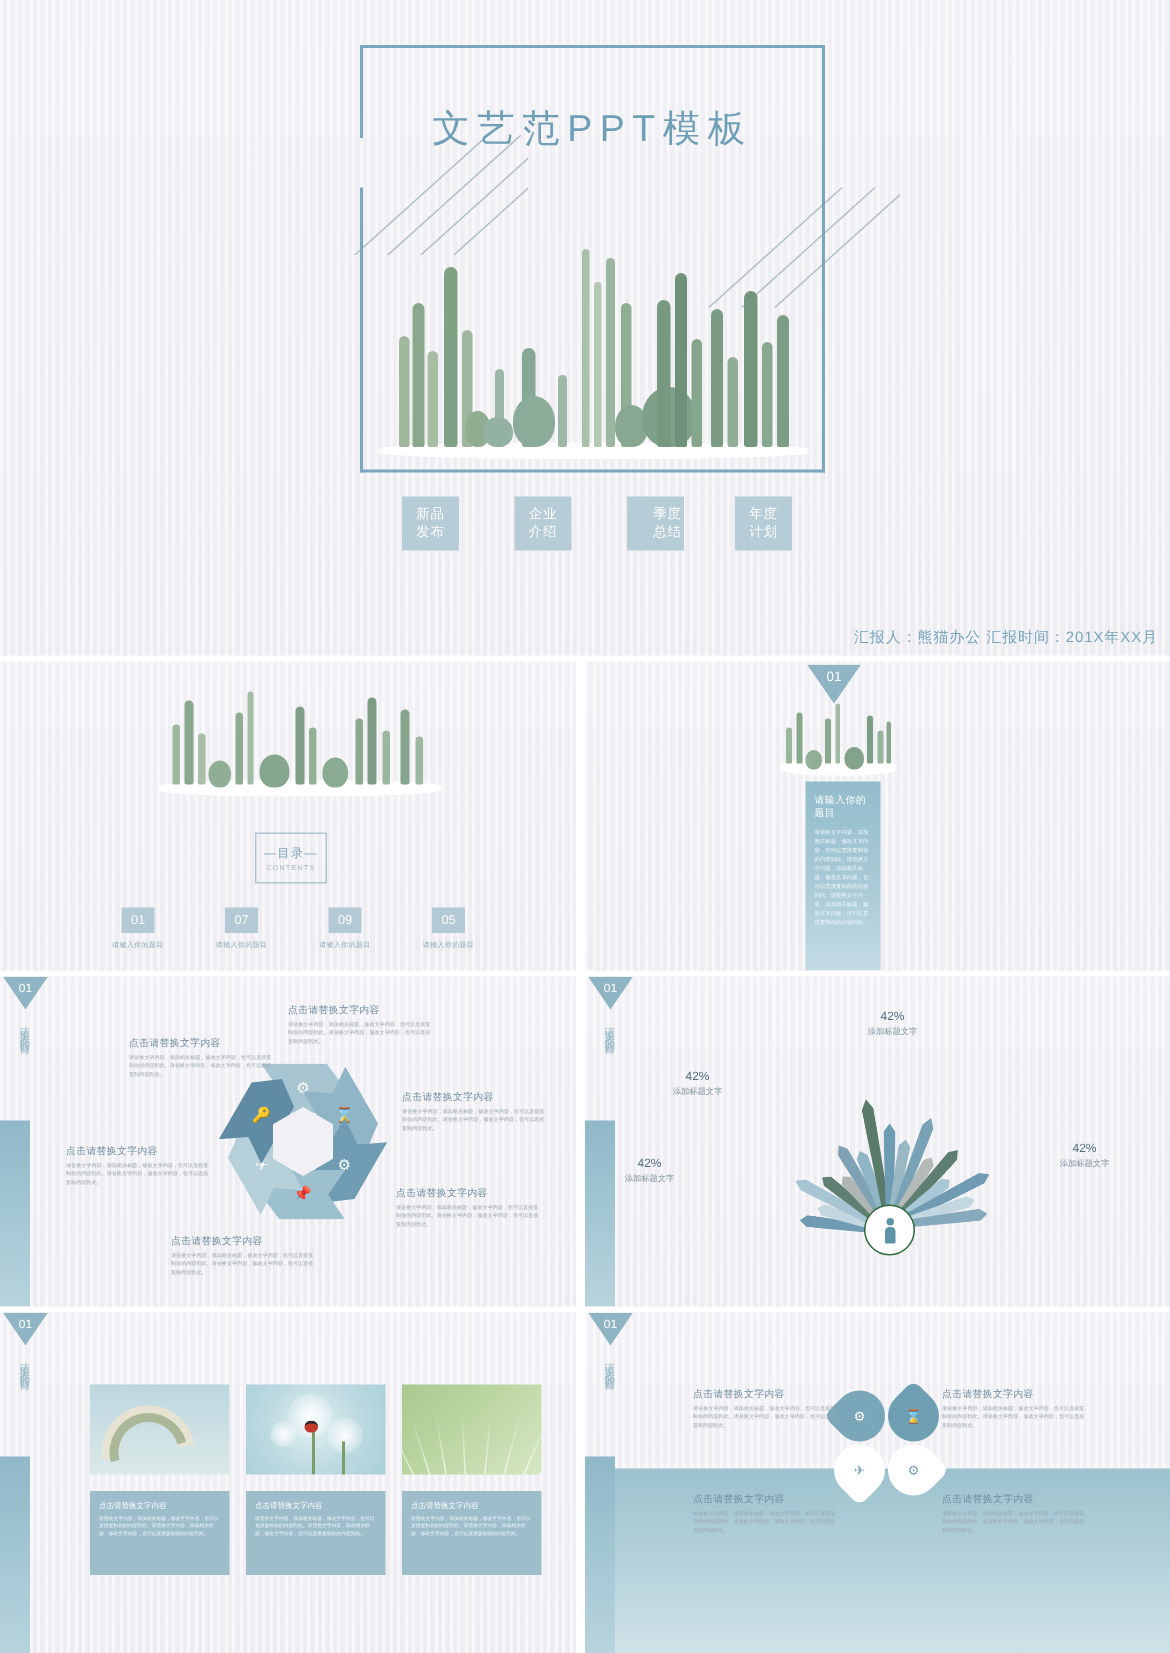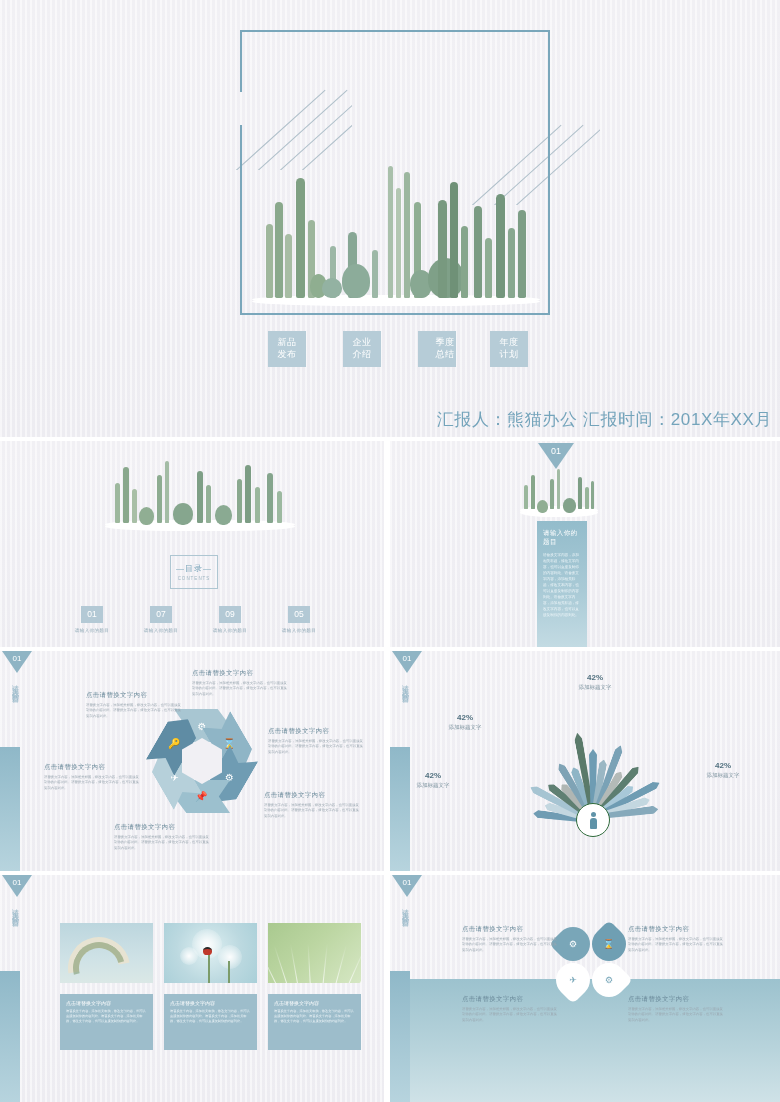--- a/index.html
+++ b/index.html
@@ -66,21 +66,21 @@
     background: #b6ccd7; color: #ffffff; font-size: 9px; line-height: 12px;
     padding-top: 5px; text-align: center; letter-spacing: .5px;
   }
   .tag b { display: block; font-weight: normal; }
   .tag-0 { left: 0; }
   .tag-1 { left: 75px; }
   .tag-2 { left: 150px; padding-left: 16px; }
   .tag-3 { left: 222px; }
 
   .reporter {
-    position: absolute; right: 8px; top: 408px; font-size: 17px;
+    position: absolute; right: 8px; top: 418px; font-size: 10px;
     color: #74a4bb; letter-spacing: .6px; white-space: nowrap;
   }
 
   
   #slide-contents { left: 0; top: 441px; width: 384px; height: 206px; }
   #cactus-contents { left: 105px; top: 12px; width: 190px; height: 80px; }
   .contents-box {
     position: absolute; left: 170px; top: 114px; width: 48px; height: 34px;
     border: 1px solid #aec6d2; text-align: center; padding-top: 7px;
   }
@@ -169,21 +169,21 @@
   .person { position: relative; width: 7px; height: 17px; }
   .person .head {
     position: absolute; left: 50%; top: 0; width: 5px; height: 5px; margin-left: -2.5px;
     border-radius: 50%; background: #5f93a8;
   }
   .person .body2 {
     position: absolute; left: 50%; top: 6px; width: 7px; height: 11px; margin-left: -3.5px;
     background: #5f93a8; border-radius: 3px 3px 1px 1px;
   }
   .fan-label { position: absolute; text-align: center; width: 74px; }
-  .fan-pct { font-size: 8px; color: #51707f; font-weight: bold; }
+  .fan-pct { font-size: 8px; color: #51707f; font-weight: normal; }
   .fan-sub { font-size: 5.5px; color: #7d939f; margin-top: 2px; }
 
   
   #slide-gallery { left: 0; top: 875px; width: 384px; height: 227px; }
   .gal { position: absolute; top: 48px; width: 93px; }
   .gal-img { width: 93px; height: 60px; position: relative; overflow: hidden; }
   .gal-cap {
     margin-top: 11px; height: 56px; padding: 6px 6px 0 6px;
     background: #9dbdcb;
   }
@@ -271,20 +271,21 @@
     <div class="frame">
       <span class="f-tl-h"></span>
         <span class="f-tl-v"></span>
       <span class="f-t-h"></span>
         <span class="f-r-v"></span>
       <span class="f-b-h"></span>
         <span class="f-l-v"></span>
     </div>
 
     <div class="title-text">
+      <div class="title-line2">文艺范PPT模板</div>
     </div>
 
     <div class="cactus" id="cactus-title">
       <div class="ground"></div>
 
       <div class="cac" style="left:14px;  width:7px;  height:74px; background:#9fb79c;"></div>
       <div class="cac" style="left:23px;  width:8px;  height:96px; background:#8aa98c;"></div>
       <div class="cac" style="left:33px;  width:7px;  height:64px; background:#a7bda4;"></div>
       <div class="cac" style="left:44px;  width:9px;  height:120px; background:#7fa083;"></div>
       <div class="cac" style="left:56px;  width:7px;  height:78px; background:#9db69c;"></div>

